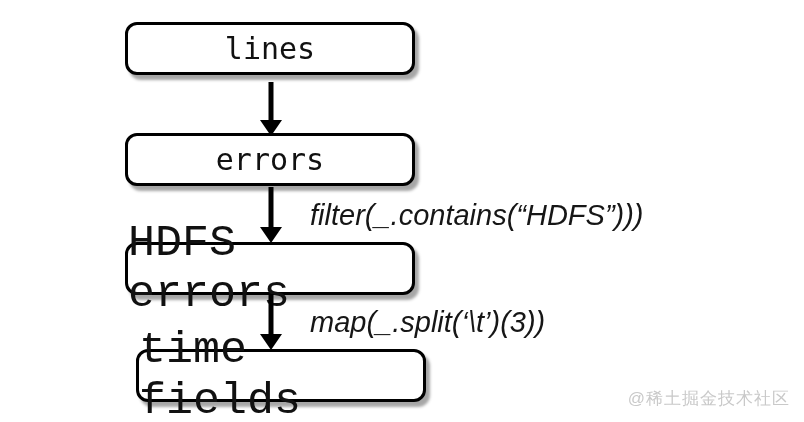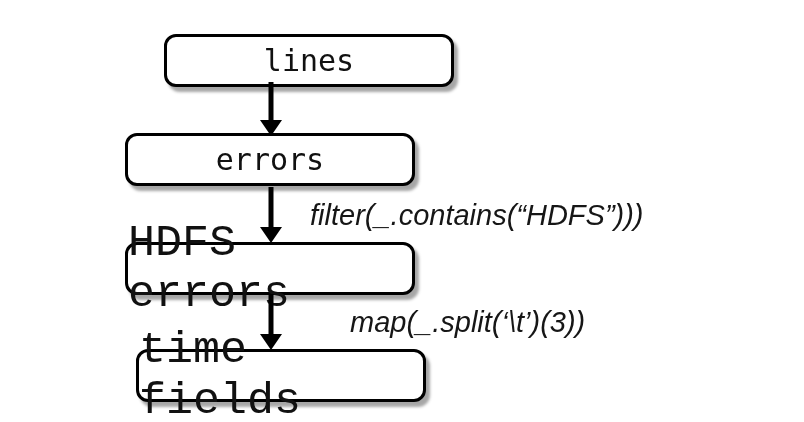--- a/index.html
+++ b/index.html
@@ -27,21 +27,21 @@
     color: #111111;
   }
   .node.mono .node-label {
     font-family: "DejaVu Sans Mono", monospace;
     font-size: 30px;
   }
   .node.sans .node-label {
     font-family: Liberation Mono, monospace;
     font-size: 45px;
   }
-  .node-top-1 { top: 34px; margin-left: 39px; }
+  .node-top-1 { top: 22px; }
   .node-top-2 { top: 133px; }
   .node-top-3 { top: 242px; }
   .node-top-4 { top: 349px; margin-left: 11px; }
   .arrow {
     position: absolute;
     left: 260px;
     display: block;
   }
   .arrow-1 { top: 82px; }
   .arrow-2 { top: 187px; }
@@ -52,21 +52,21 @@
     height: 34px;
     line-height: 34px;
     font-family: "Liberation Sans", sans-serif;
     font-style: italic;
     font-size: 29px;
     color: #161616;
     white-space: nowrap;
   }
   .edge-label-1 { top: 92px; }
   .edge-label-2 { top: 198px; }
-  .edge-label-3 { top: 305px; margin-left: 40px; }
+  .edge-label-3 { top: 305px; }
   .watermark {
     position: absolute;
     right: 14px;
     bottom: 12px;
     font-family: "Liberation Sans", sans-serif;
     font-size: 17px;
     color: #c9c9c9;
     letter-spacing: 1px;
     white-space: nowrap;
   }
@@ -102,14 +102,15 @@
   <svg class="arrow arrow-3" width="22" height="56" viewBox="0 0 22 56">
     <line x1="11" y1="0" x2="11" y2="42" stroke="#000000" stroke-width="5"></line>
     <polygon points="0,40 22,40 11,56" fill="#000000"></polygon>
   </svg>
   <div class="edge-label edge-label-3">map(_.split(‘\t’)(3))</div>
 
   <div class="node sans node-top-4">
     <span class="node-label">time fields</span>
   </div>
 
+  <div class="watermark">@稀土掘金技术社区</div>
 
 </div>
 
 </body></html>

